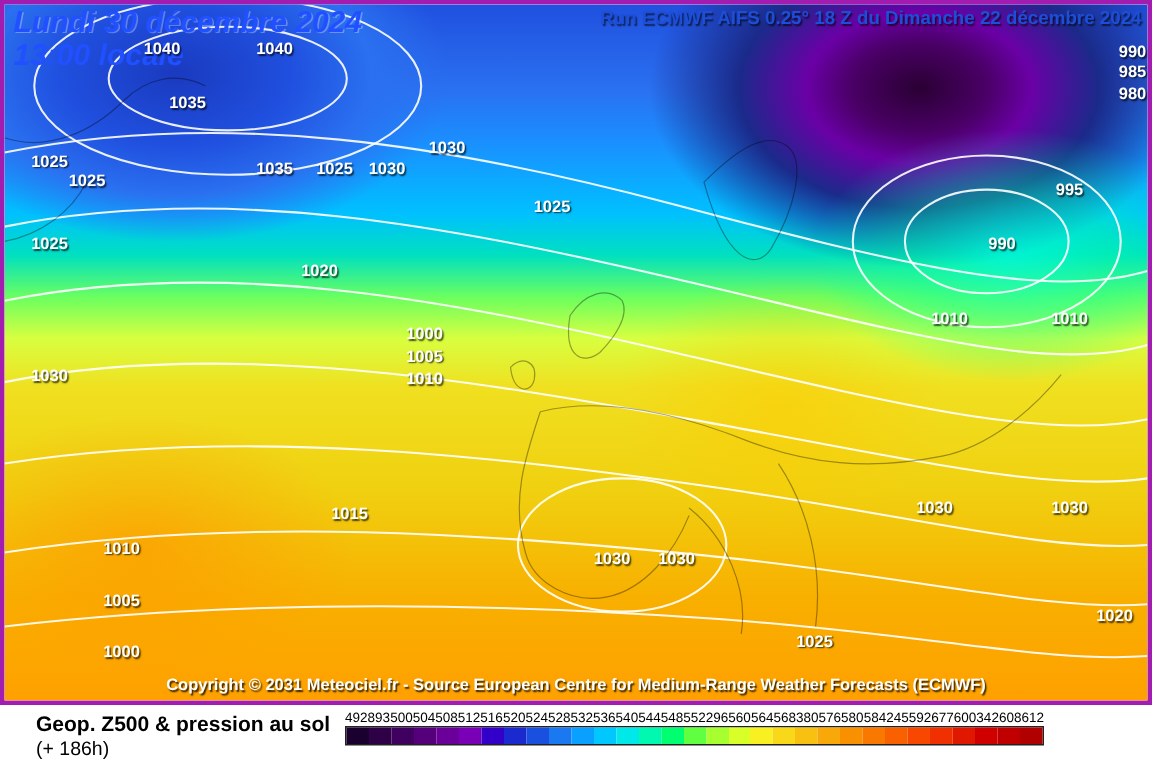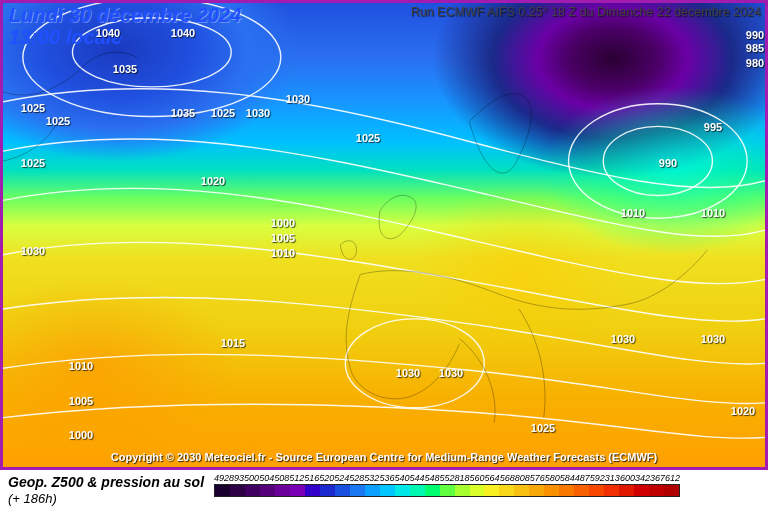--- a/index.html
+++ b/index.html
@@ -62,22 +62,22 @@
     color: #2050ff;
     font-weight: bold;
     font-size: 20px;
     font-style: italic;
     line-height: 1.05;
   }
   
   .run-label {
     position: absolute;
     top: 2px; right: 4px;
-    color: #404040;
-    font-weight: normal;
+    color: #1d4ed8;
+    font-weight: bold;
     font-size: 12.5px;
     text-align: right;
     text-shadow: 1px 1px 1px rgba(0,0,0,0.6);
   }
   
   .iso-label {
     position: absolute;
     color: #fff;
     font-size: 11px;
     font-weight: bold;
@@ -91,24 +91,23 @@
     bottom: 4px; left: 0; right: 0;
     text-align: center;
     color: #fff;
     font-size: 11px;
     font-weight: bold;
     text-shadow: 1px 1px 1px rgba(0,0,0,0.8);
   }
   
   .legend-area {
     position: absolute;
-    top: 472px; left: 0;
+    top: 472px; left: 16px;
     width: 680px; height: 40px;
     display: flex;
-    font-style: italic;
   }
   .legend-title {
     width: 225px;
     padding: 2px 2px 0 8px;
     font-size: 14px;
     line-height: 1.2;
   }
   .legend-title .line1 { font-weight: bold; }
   .legend-title .line2 { font-size: 13px; }
   
@@ -202,21 +201,21 @@
       <span class="iso-label" style="left: 740px; top: 408px;">1020</span>
       <span class="iso-label" style="left: 630px; top: 210px;">1010</span>
       <span class="iso-label" style="left: 710px; top: 210px;">1010</span>
       <span class="iso-label" style="left: 665px; top: 160px;">990</span>
       <span class="iso-label" style="left: 710px; top: 124px;">995</span>
       <span class="iso-label" style="left: 752px; top: 32px;">990</span>
       <span class="iso-label" style="left: 752px; top: 45px;">985</span>
       <span class="iso-label" style="left: 752px; top: 60px;">980</span>
     </div>
 
-  <div class="copyright">Copyright © 2030 Meteociel.fr - Source European Centre for Medium-Range Weather Forecasts (ECMWF)</div>
+  <div class="copyright">Copyright © 2031 Meteociel.fr - Source European Centre for Medium-Range Weather Forecasts (ECMWF)</div>
 </div>
 
 <div class="legend-area">
   <div class="legend-title">
     <div class="line1">Geop. Z500 &amp; pression au sol</div>
     <div class="line2">(+ 186h)</div>
   </div>
   <div class="legend-scale">
     <div class="scale-numbers" id="scale-numbers">
         <span>492</span>
@@ -228,34 +227,34 @@
         <span>516</span>
         <span>520</span>
         <span>524</span>
         <span>528</span>
         <span>532</span>
         <span>536</span>
         <span>540</span>
         <span>544</span>
         <span>548</span>
         <span>552</span>
-        <span>818</span>
+        <span>296</span>
         <span>560</span>
         <span>564</span>
         <span>568</span>
-        <span>808</span>
+        <span>380</span>
         <span>576</span>
         <span>580</span>
         <span>584</span>
-        <span>487</span>
+        <span>245</span>
         <span>592</span>
-        <span>313</span>
+        <span>677</span>
         <span>600</span>
         <span>342</span>
-        <span>367</span>
+        <span>608</span>
         <span>612</span>
       </div>
     <div class="scale-bar" id="scale-bar">
         <div style="background: rgb(26, 0, 46);"></div>
         <div style="background: rgb(46, 0, 69);"></div>
         <div style="background: rgb(64, 0, 96);"></div>
         <div style="background: rgb(85, 0, 122);"></div>
         <div style="background: rgb(106, 0, 153);"></div>
         <div style="background: rgb(122, 0, 184);"></div>
         <div style="background: rgb(51, 0, 202);"></div>

